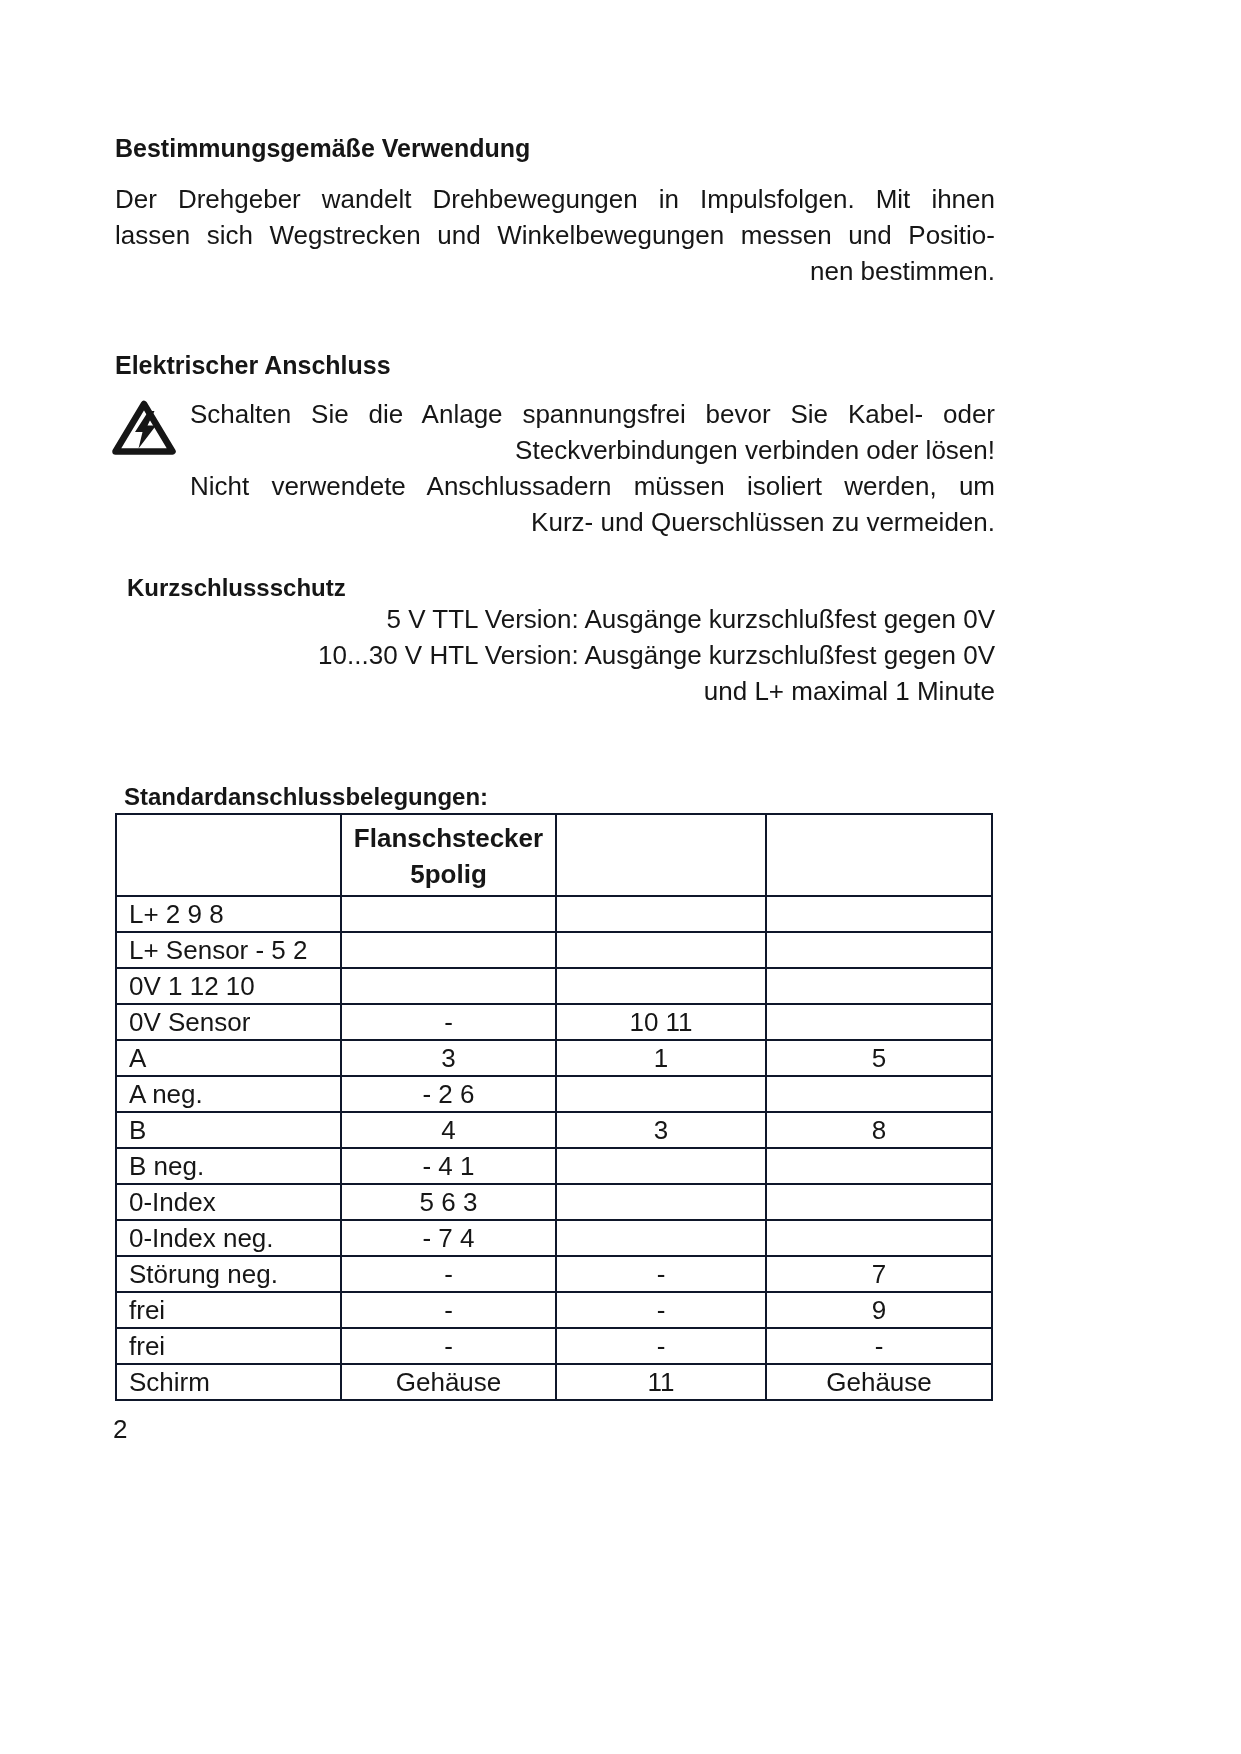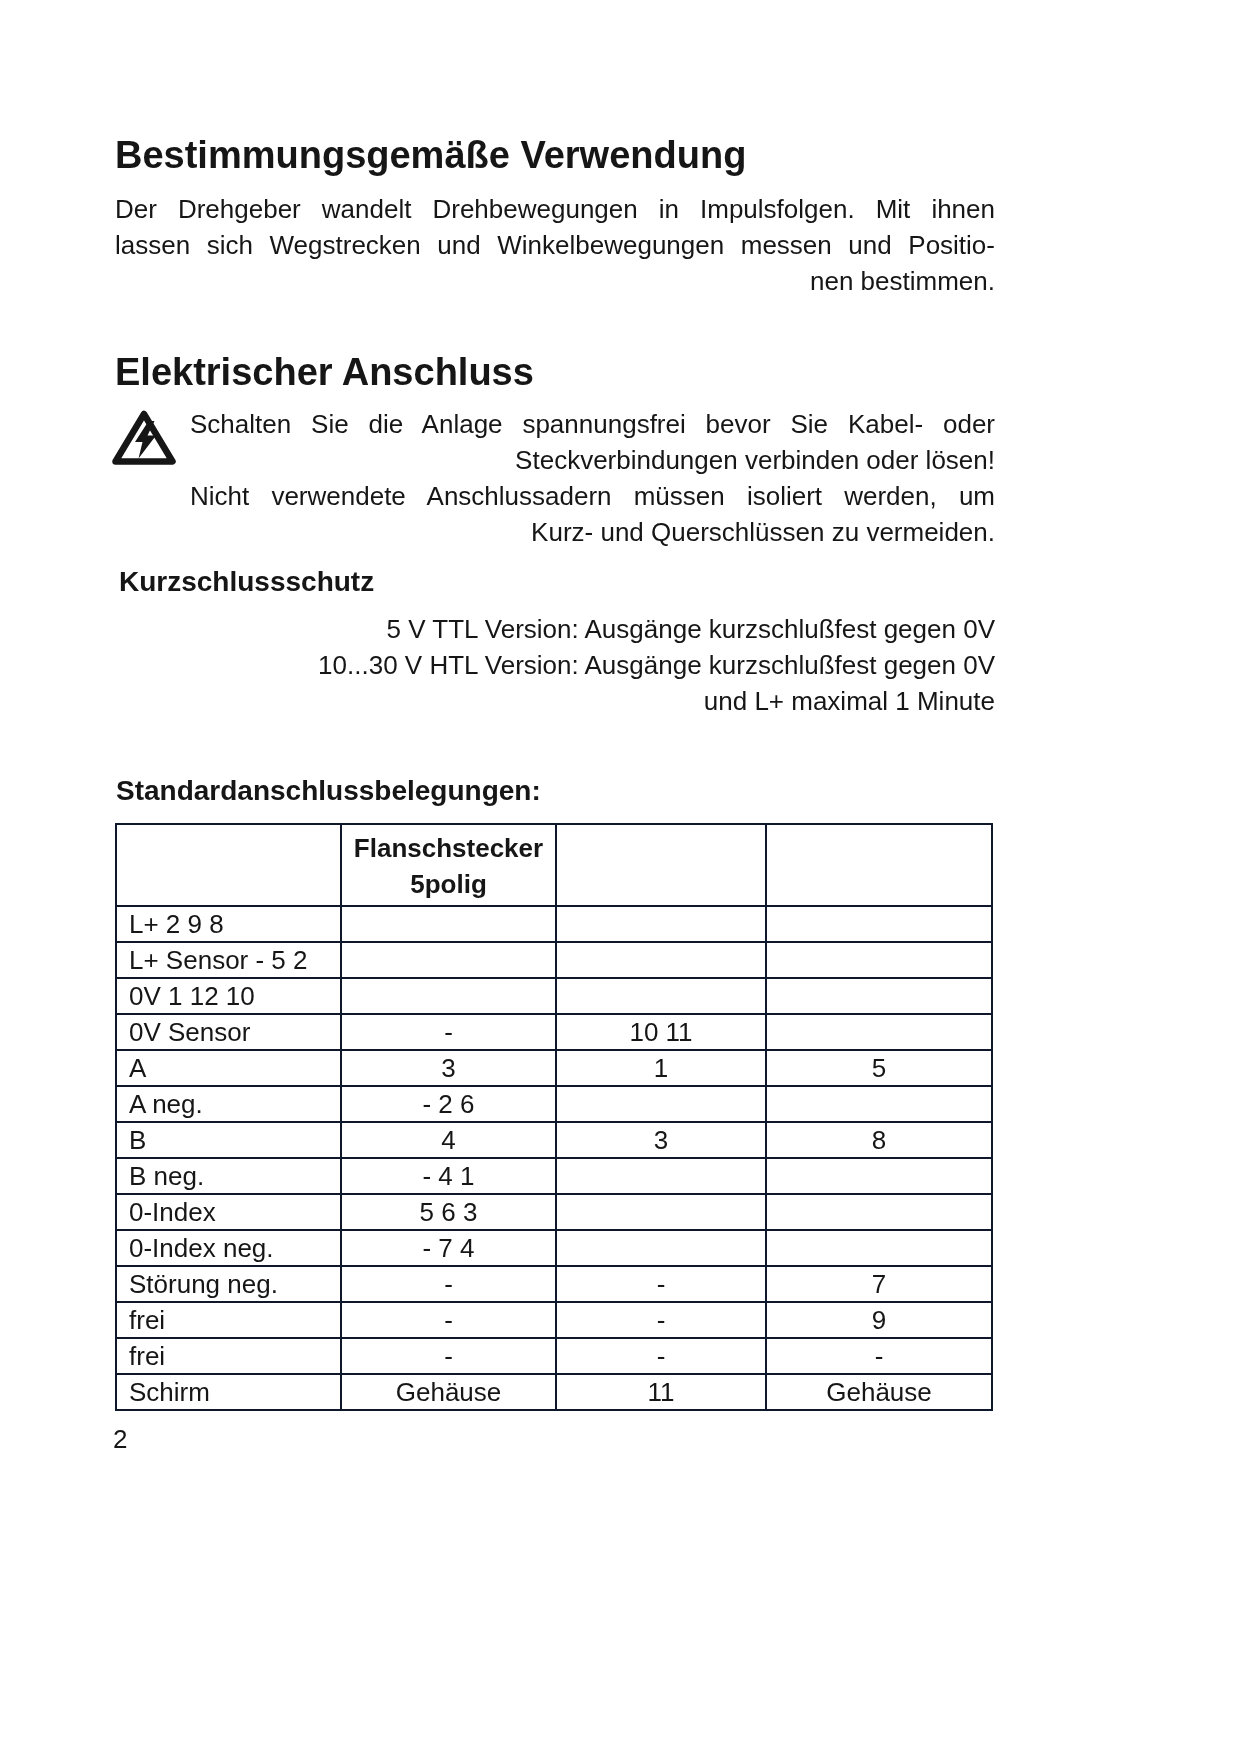--- a/index.html
+++ b/index.html
@@ -9,24 +9,24 @@
     background: #ffffff;
     color: #161616;
     font-family: "Liberation Sans", sans-serif;
   }
   .page {
     position: relative;
     width: 1241px; height: 1754px;
     background: #ffffff;
     overflow: hidden;
   }
-  .page > * { position: absolute; margin-top: 10px; }
-
-  .h1 { font-size: 38px; font-weight: 700; margin: 0; line-height: 1.1; }
-  .h2 { font-size: 28px; font-weight: 700; margin: 4px; line-height: 1.1; }
+  .page > * { position: absolute; }
+
+  .h1 { font-size: 25px; font-weight: 700; margin: 0; line-height: 1.1; }
+  .h2 { font-size: 24px; font-weight: 700; margin: 12px; line-height: 1.1; }
 
   .block { font-size: 26px; line-height: 36px; }
   .line { text-align: right; white-space: nowrap; }
   .line.j { white-space: normal; text-align: justify; text-align-last: justify; }
 
   .indent3 { padding-left: 355px; }
 
   .warnicon { width: 64px; height: 58px; }
 
   .tablewrap { width: 880px; }

